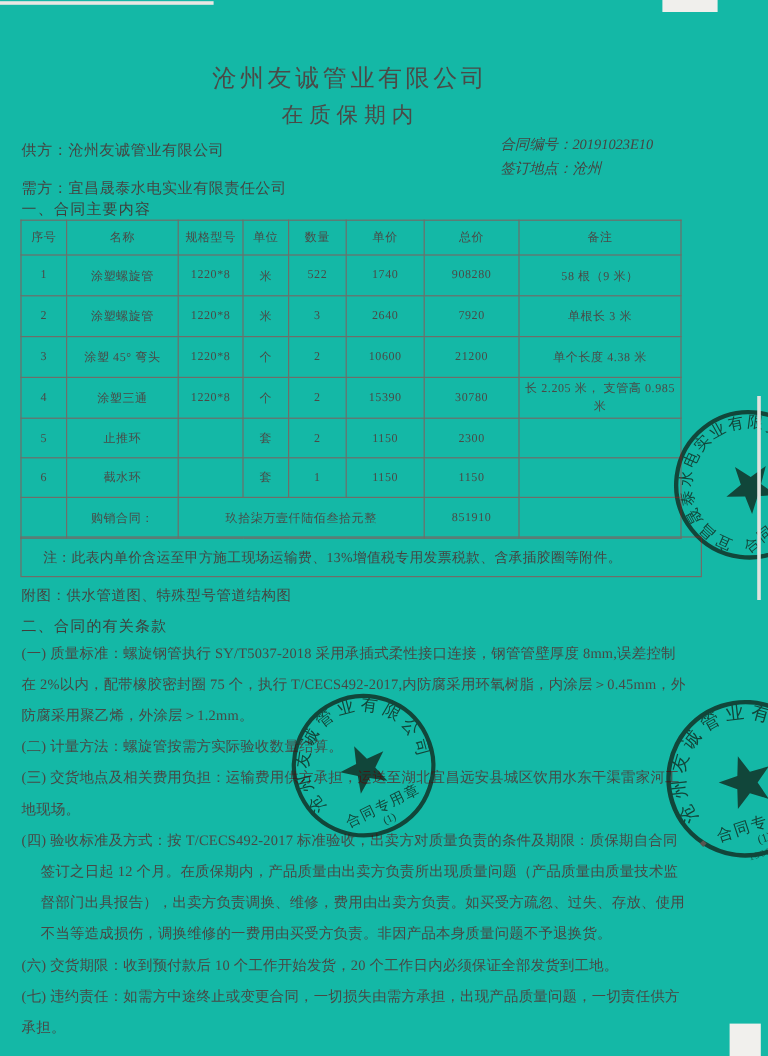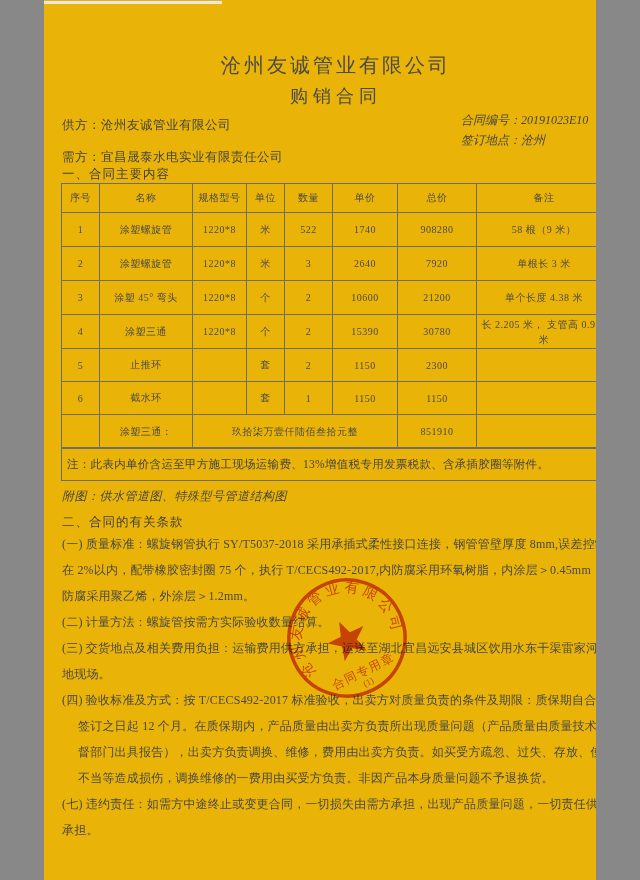--- a/index.html
+++ b/index.html
@@ -1,18 +1,18 @@
 <!DOCTYPE html>
 <html><head>
 <meta charset="utf-8">
 <style>
   html,body{margin:0;padding:0;background:#888;}
   .page{
-    position:relative;width:552px;height:880px;margin:0 auto;
-    background:#eab308;overflow:hidden;
+    position:relative;width:640px;height:880px;margin:0 auto;
+    background:#14b8a6;overflow:hidden;
     font-family:"Liberation Serif","DejaVu Serif",serif;
     color:#454542;
   }
   .content{position:absolute;left:17px;top:0;width:550px;}
   .company-title{position:absolute;left:0;top:52px;width:550px;text-align:center;
     font-size:20px;letter-spacing:3px;color:#4a4a47;}
   .doc-title{position:absolute;left:0;top:84px;width:550px;text-align:center;
     font-size:18px;letter-spacing:5px;color:#4a4a47;}
   .party-line{position:absolute;left:1px;font-size:12.5px;letter-spacing:.5px;}
   .supplier-line{top:117px;}
@@ -22,22 +22,22 @@
   .h1{top:166px;font-family:Liberation Serif, serif;}
   .h2{top:514px;}
   table.items{position:absolute;left:0;top:183px;width:550px;border-collapse:collapse;
     table-layout:fixed;font-size:10px;color:#4a4a47;font-family:Liberation Serif, serif;}
   table.items th,table.items td{border:1px solid #6e6e69;text-align:center;vertical-align:middle;
     padding:0 2px;font-weight:normal;letter-spacing:.5px;overflow:hidden;}
   table.items thead tr{height:29px;}
   table.items tbody tr{height:34px;}
   table.items tr.r5,table.items tr.r6{height:33px;}
   .note-box{position:absolute;left:0;top:447px;width:548px;height:32px;border:1px solid #6e6e69;
-    display:flex;align-items:center;padding-left:5px;font-size:11.5px;letter-spacing:.3px;}
-  .attachment-line{position:absolute;left:1px;top:488px;font-size:12px;letter-spacing:.5px;font-style:italic;}
+    display:flex;align-items:center;padding-left:18px;font-size:11.5px;letter-spacing:.3px;}
+  .attachment-line{position:absolute;left:1px;top:488px;font-size:12px;letter-spacing:.5px;}
   .clauses{position:absolute;left:1px;top:531px;width:556px;font-size:12px;line-height:26px;
     letter-spacing:.2px;color:#484845;}
   .clauses p{margin:0;}
   .clauses p.hang{padding-left:16px;text-indent:-16px;}
   
   .seal{position:absolute;mix-blend-mode:multiply;opacity:.85;pointer-events:none;}
   .seal-a{left:551px;top:331px;width:146px;height:146px;transform:rotate(-38deg);}
   .seal-b{left:233px;top:568px;width:140px;height:140px;transform:rotate(-26deg);}
   .seal-c{left:544px;top:572px;width:154px;height:154px;transform:rotate(-18deg);}
   .seal svg{width:100%;height:100%;}
@@ -50,21 +50,21 @@
   .scan-dot{left:584px;top:701px;width:4px;height:4px;background:#57554f;transform:rotate(45deg);}
 </style>
 </head>
 <body>
 
 <div class="page">
 
   <div class="content">
 
     <div class="company-title">沧州友诚管业有限公司</div>
-    <div class="doc-title">购销合同</div>
+    <div class="doc-title">在质保期内</div>
 
     <div class="party-line supplier-line"><span>供方：</span><span>沧州友诚管业有限公司</span></div>
 
     <div class="party-line buyer-line"><span>需方：</span><span>宜昌晟泰水电实业有限责任公司</span></div>
 
     <div class="meta-block">
       <div><span>合同编号：</span><span>20191023E10</span></div>
       <div><span>签订地点：</span><span>沧州</span></div>
     </div>
 
@@ -149,41 +149,42 @@
           <td>截水环</td>
           <td></td>
           <td>套</td>
           <td>1</td>
           <td>1150</td>
           <td>1150</td>
           <td></td>
         </tr>
         <tr class="r-total">
           <td></td>
-          <td>涂塑三通：</td>
+          <td>购销合同：</td>
           <td colspan="4">玖拾柒万壹仟陆佰叁拾元整</td>
           <td>851910</td>
           <td></td>
         </tr>
       </tbody>
     </table>
 
     <div class="note-box">
         <span>注：此表内单价含运至甲方施工现场运输费、13%增值税专用发票税款、含承插胶圈等附件。</span>
       </div>
 
     <div class="attachment-line">附图：供水管道图、特殊型号管道结构图</div>
 
     <div class="sec-heading h2">二、合同的有关条款</div>
 
     <div class="clauses">
       <p>(一) 质量标准：螺旋钢管执行 SY/T5037-2018 采用承插式柔性接口连接，钢管管壁厚度 8mm,误差控制在 2%以内，配带橡胶密封圈 75 个，执行 T/CECS492-2017,内防腐采用环氧树脂，内涂层＞0.45mm，外防腐采用聚乙烯，外涂层＞1.2mm。</p>
       <p>(二) 计量方法：螺旋管按需方实际验收数量结算。</p>
       <p>(三) 交货地点及相关费用负担：运输费用供方承担，运送至湖北宜昌远安县城区饮用水东干渠雷家河工地现场。</p>
       <p class="hang">(四) 验收标准及方式：按 T/CECS492-2017 标准验收，出卖方对质量负责的条件及期限：质保期自合同签订之日起 12 个月。在质保期内，产品质量由出卖方负责所出现质量问题（产品质量由质量技术监督部门出具报告），出卖方负责调换、维修，费用由出卖方负责。如买受方疏忽、过失、存放、使用不当等造成损伤，调换维修的一费用由买受方负责。非因产品本身质量问题不予退换货。</p>
+      <p>(六) 交货期限：收到预付款后 10 个工作开始发货，20 个工作日内必须保证全部发货到工地。</p>
       <p>(七) 违约责任：如需方中途终止或变更合同，一切损失由需方承担，出现产品质量问题，一切责任供方承担。</p>
     </div>
 
   </div>
 
   <div class="seal seal-a">
     <svg viewBox="0 0 140 140">
       <defs>
         <path id="arcA" d="M 70 116 A 46 46 0 0 1 24 70 A 46 46 0 0 1 70 24 A 46 46 0 0 1 116 70 A 46 46 0 0 1 70 116" fill="none"></path>
       </defs>

